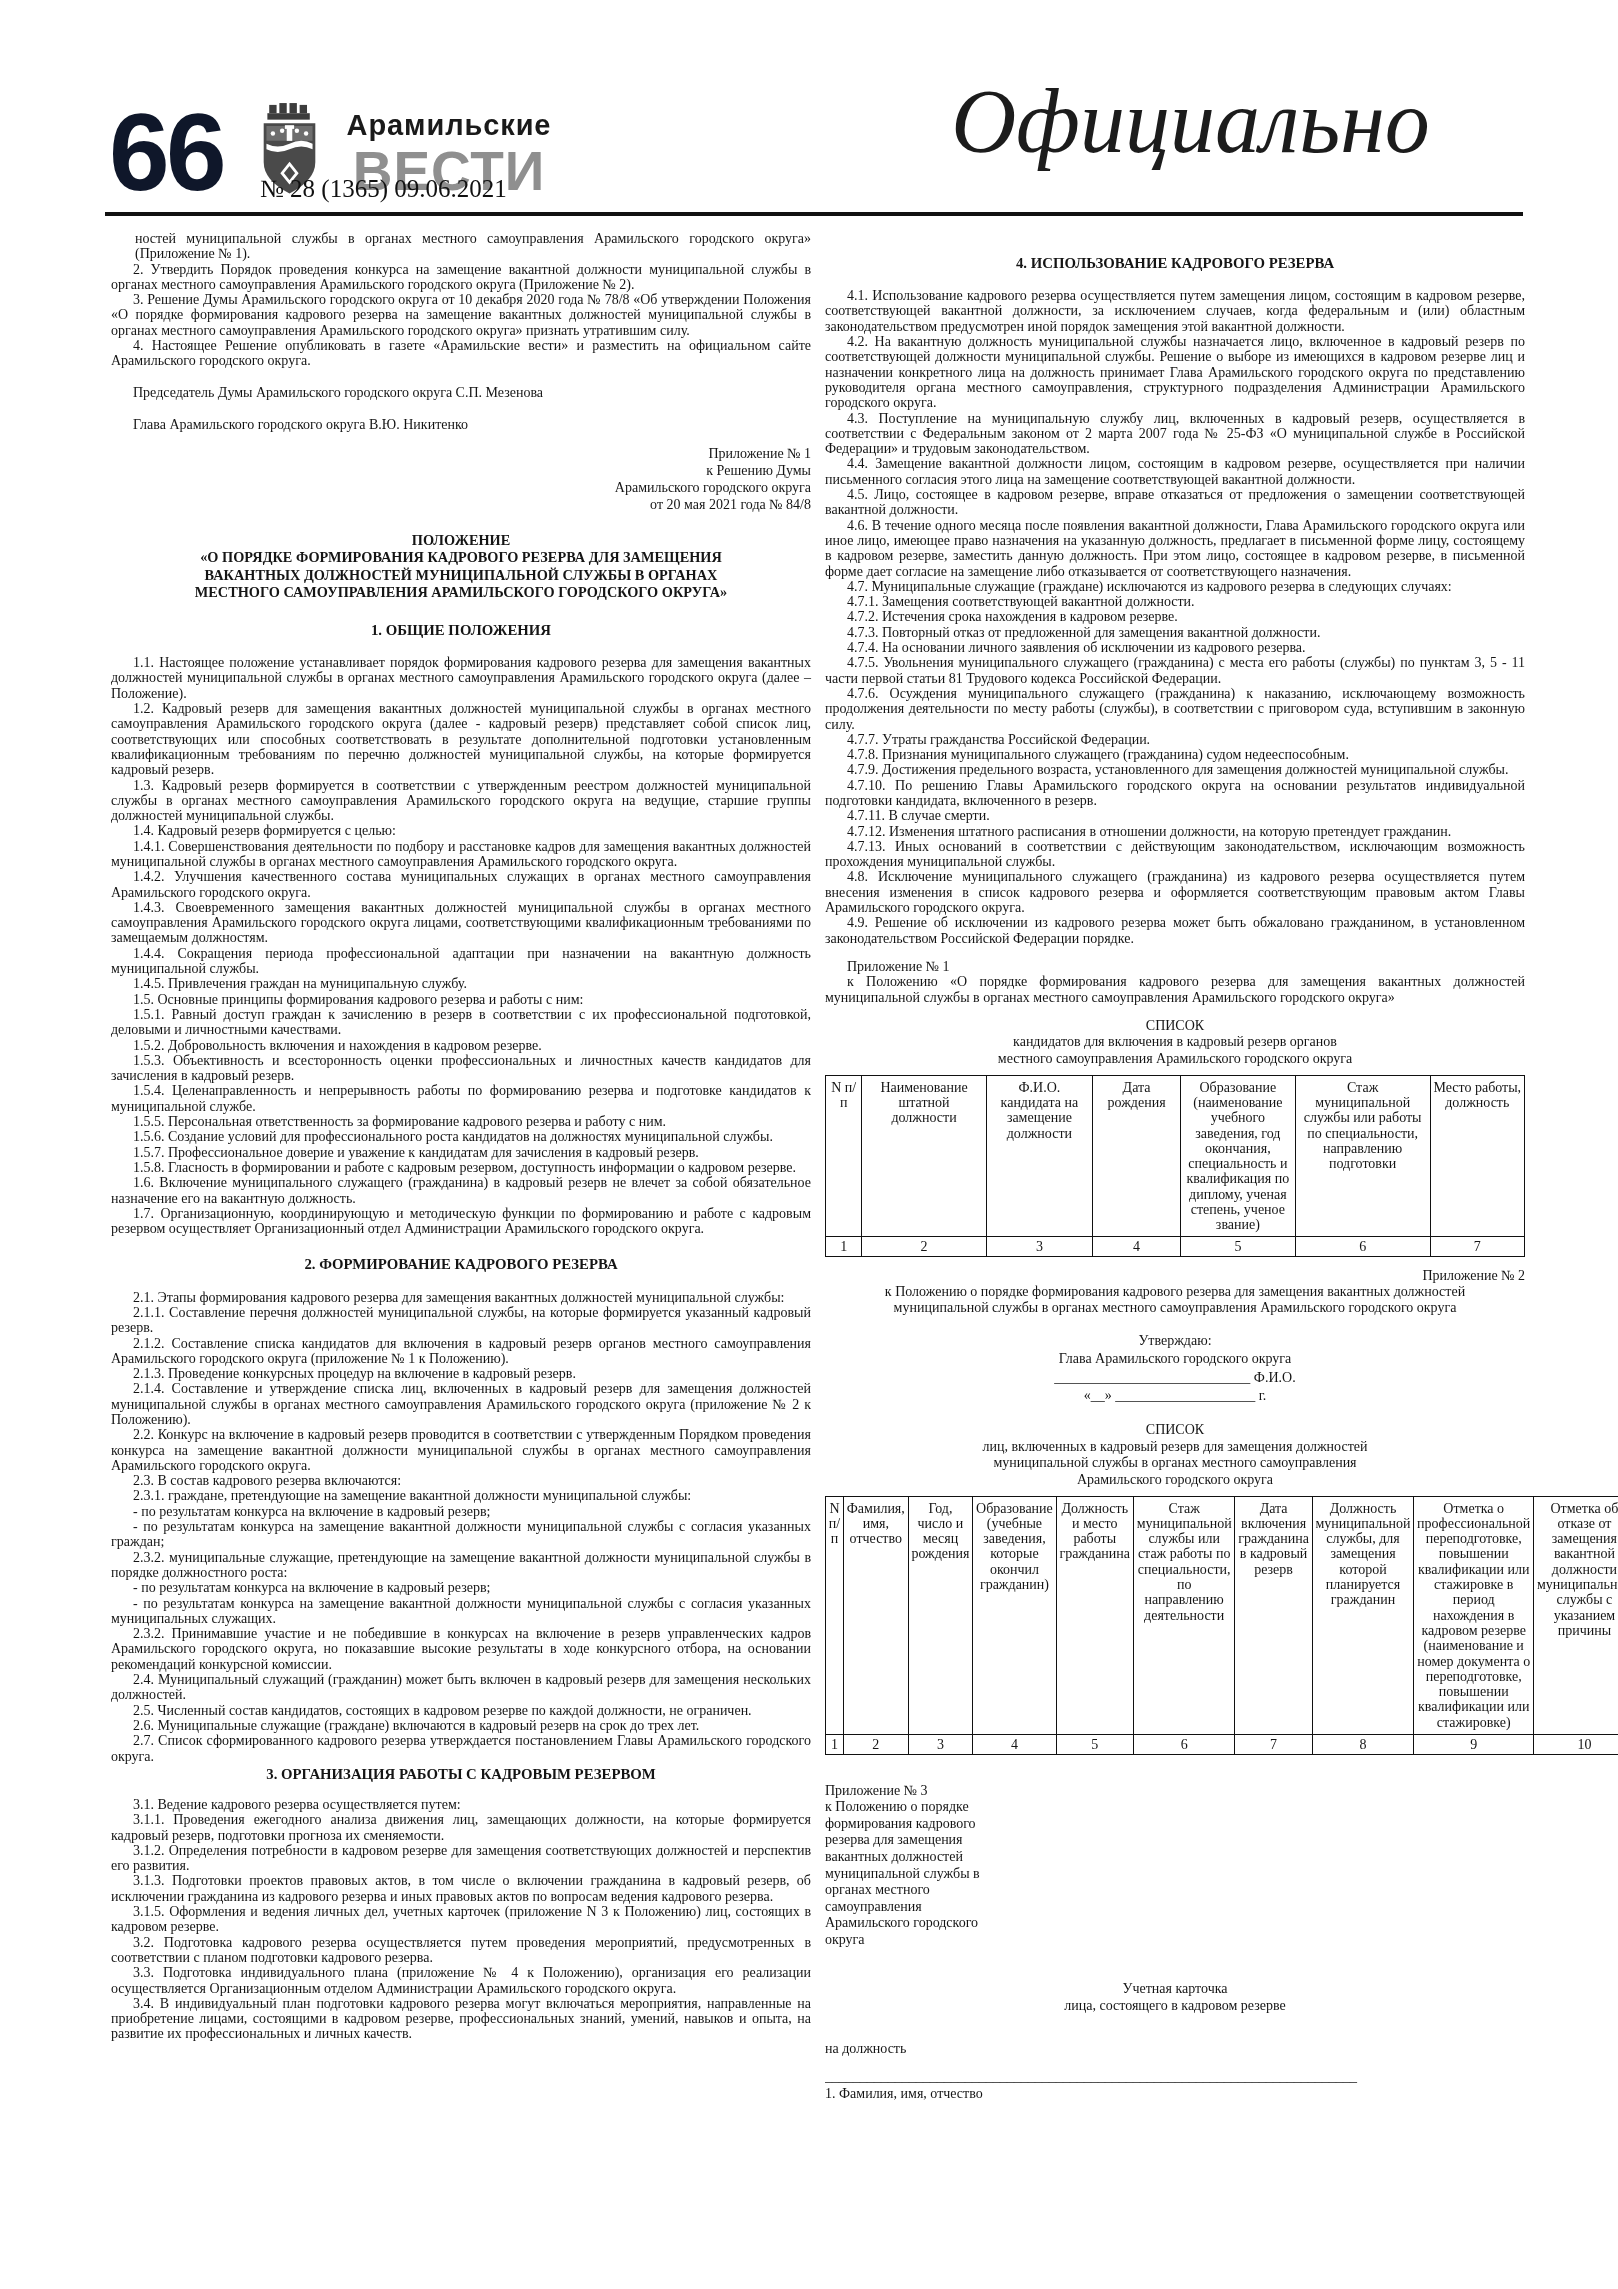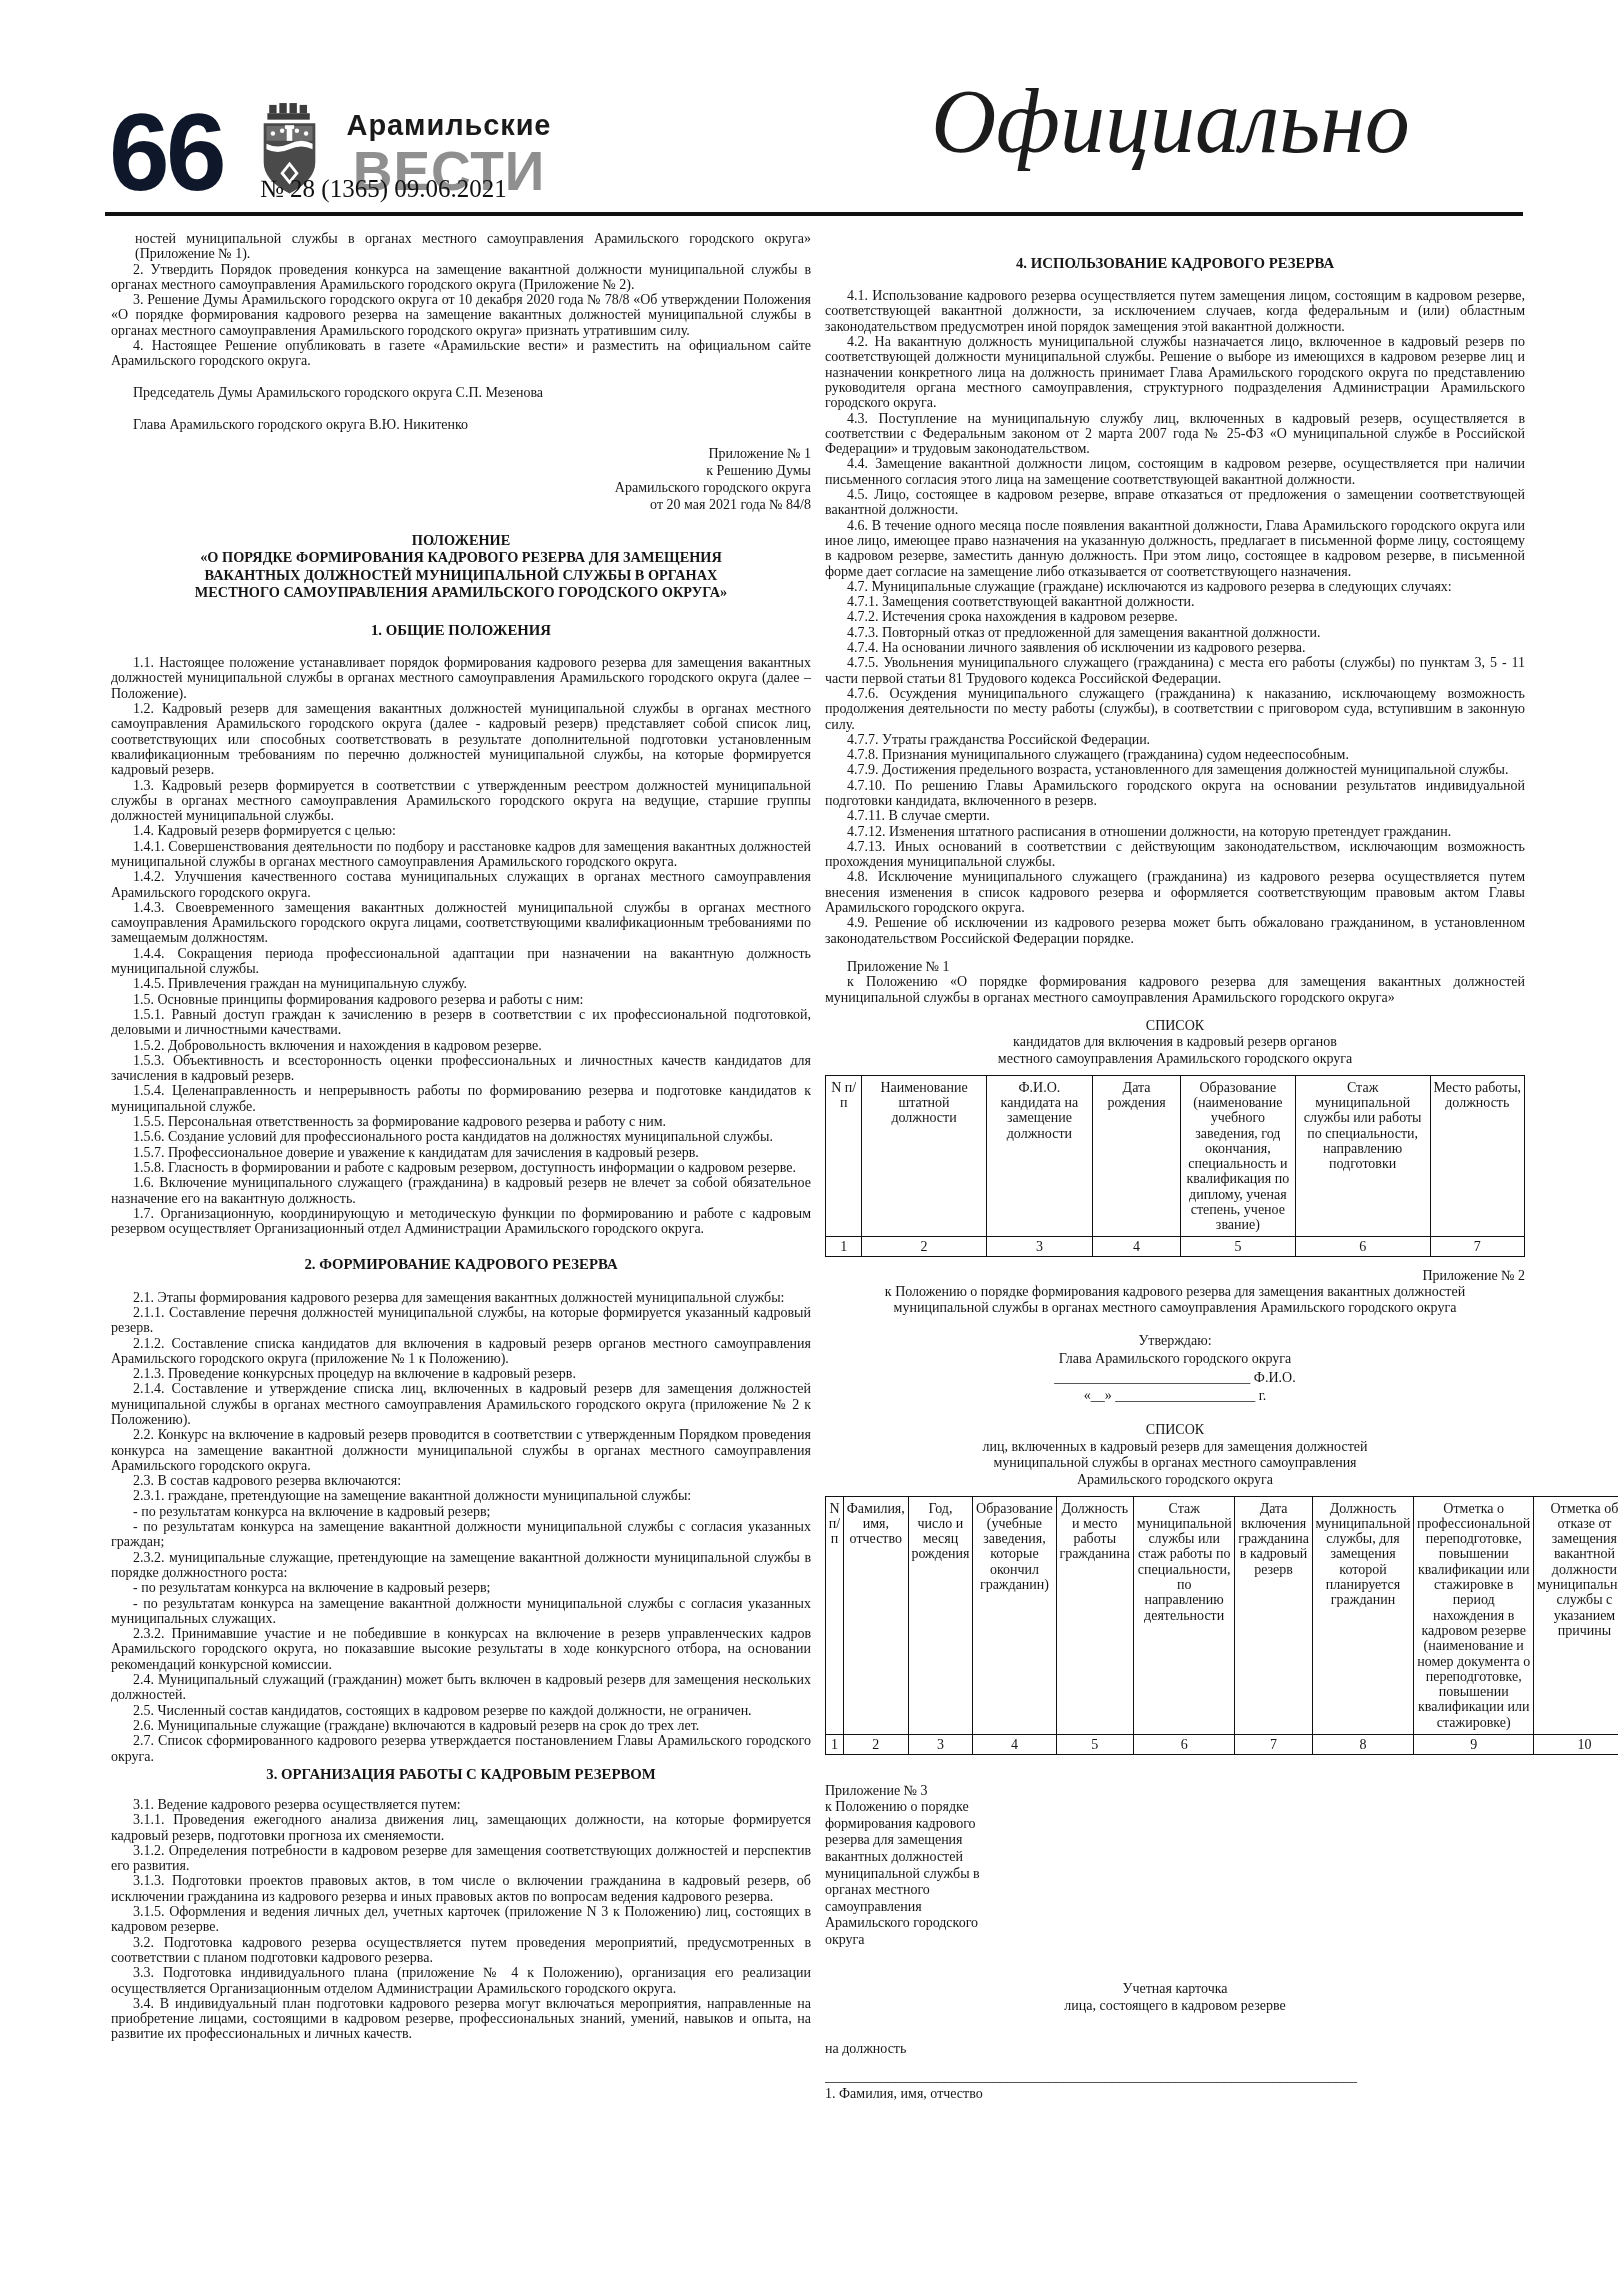--- a/index.html
+++ b/index.html
@@ -9,21 +9,21 @@
   .masthead{position:absolute;top:0;left:0;width:100%;height:214px;}
   .page-num{position:absolute;left:109px;top:98px;font-family:"Liberation Sans",sans-serif;
             font-weight:bold;font-size:109px;line-height:1;letter-spacing:-3.7px;color:#0f172a;}
   .coat{position:absolute;left:260px;top:103px;width:59px;height:96px;}
   .brand{position:absolute;left:329px;top:111px;width:240px;text-align:center;}
   .brand-top{font-family:"Liberation Sans",sans-serif;font-weight:bold;font-size:29px;
              line-height:1;color:#1a1a1a;letter-spacing:0.9px;}
   .brand-name{font-family:"Liberation Sans",sans-serif;font-weight:bold;font-size:55px;
               line-height:.92;color:#8f8f8f;letter-spacing:0.9px;margin-top:6px;}
   .issue{position:absolute;left:260px;top:175px;width:314px;font-size:25px;color:#111;}
-  .section-name{position:absolute;left:806px;top:72px;width:729px;text-align:center;
+  .section-name{position:absolute;left:826px;top:72px;width:729px;text-align:center;
                 font-size:90px;line-height:1.1;font-style:italic;font-weight:500;color:#1c1c1c;}
   .rule{position:absolute;left:105px;top:212px;width:1418px;height:3.7px;background:#111;}
   
   .col{position:absolute;top:231px;width:700px;font-size:14px;line-height:15.3px;}
   .col-left{left:111px;}
   .col-right{left:825px;}
   .para{margin:0;text-align:justify;text-indent:22px;}
   .noindent{text-indent:0;margin-left:24px;}
   .sig{margin-top:16.6px;}
   .annex-right{margin:13px 0 3.7px;text-align:right;line-height:17px;}

